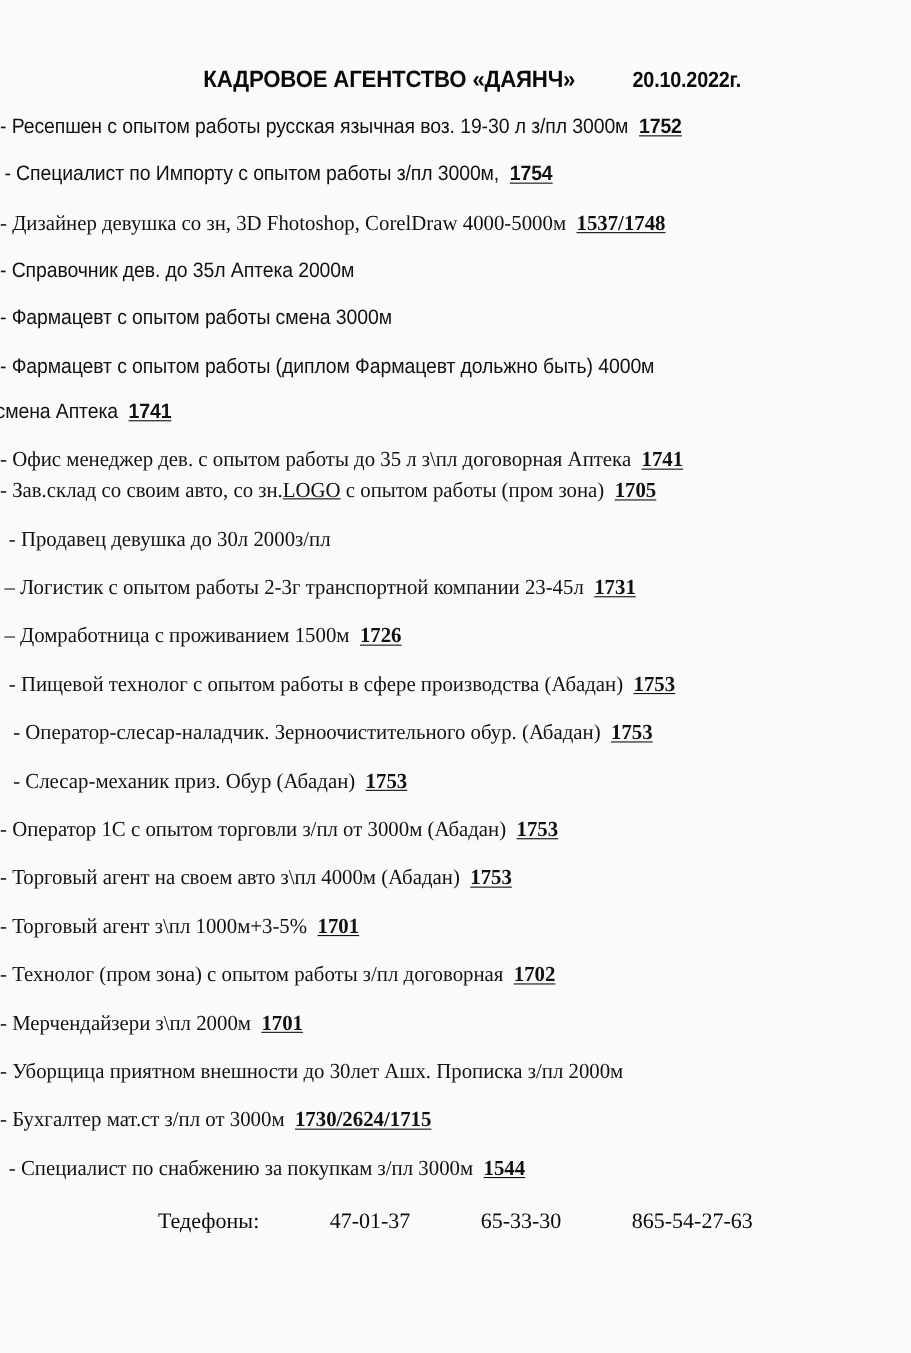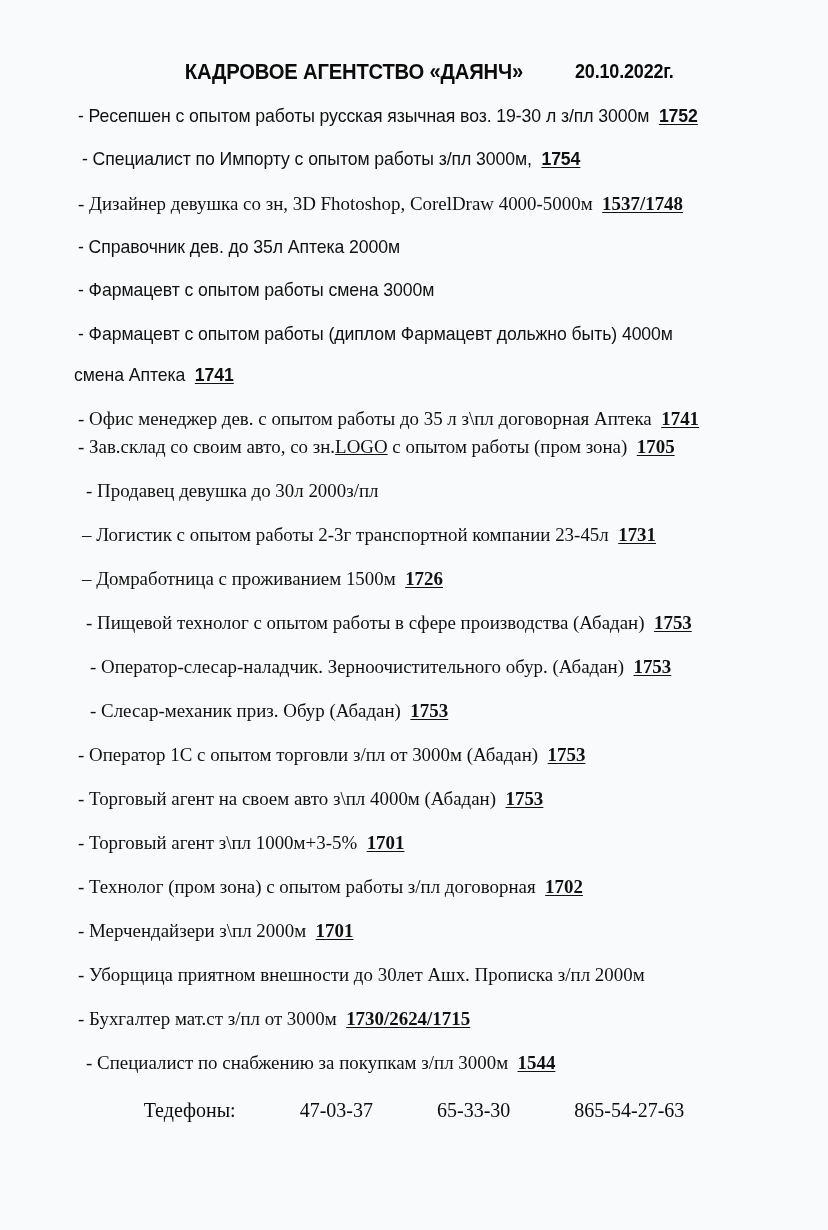--- a/index.html
+++ b/index.html
@@ -21,21 +21,21 @@
     width: 828px;
     height: 1230px;
     box-sizing: border-box;
     padding: 0;
   }
 
   
   .doc-header {
     display: flex;
     justify-content: center;
-    align-items: flex-start;
+    align-items: flex-end;
     gap: 41px;
     padding-top: 60px;
     padding-left: 30px;
   }
   .doc-title {
     font-family: "Liberation Sans Narrow", "Liberation Sans", sans-serif;
     font-weight: bold;
     font-size: 21.5px;
     letter-spacing: -0.2px;
     transform: scaleX(0.94);
@@ -48,21 +48,20 @@
     font-size: 20px;
     letter-spacing: -0.2px;
     transform: scaleX(0.9);
     transform-origin: left center;
     white-space: nowrap;
   }
 
   
   .listings {
     margin-top: 20px;
-    padding-left: 78px;
     padding-right: 40px;
   }
 
   .listing {
     font-size: 19.5px;
     line-height: 1.18;
     white-space: nowrap;
     color: #111;
   }
 
@@ -156,20 +155,20 @@
       <div class="listing serif gap-normal ind-0"><span>- </span><span>Мерчендайзери з\пл  2000м</span><span>&nbsp;&nbsp;</span><span class="u">1701</span></div>
       <div class="listing serif gap-normal ind-0"><span>- </span><span>Уборщица приятном внешности до 30лет Ашх. Прописка з/пл 2000м</span></div>
       <div class="listing serif gap-normal ind-0"><span>- </span><span>Бухгалтер мат.ст з/пл от 3000м</span><span>&nbsp;&nbsp;</span><span class="u">1730/2624/1715</span></div>
       <div class="listing serif gap-normal ind-2"><span>- </span><span>Специалист по снабжению  за  покупкам   з/пл 3000м</span><span>&nbsp;&nbsp;</span><span class="u">1544</span></div>
     </div>
 
   <div class="doc-footer">
     <div class="footer-line">
       <span class="phones">
         <span class="phone-label">Тедефоны:</span>
-        <span>47-03-37</span>
+        <span>47-01-37</span>
         <span>65-33-30</span>
         <span>865-54-27-63</span>
       </span>
     </div>
   </div>
 
 </div>
 
 </body></html>

